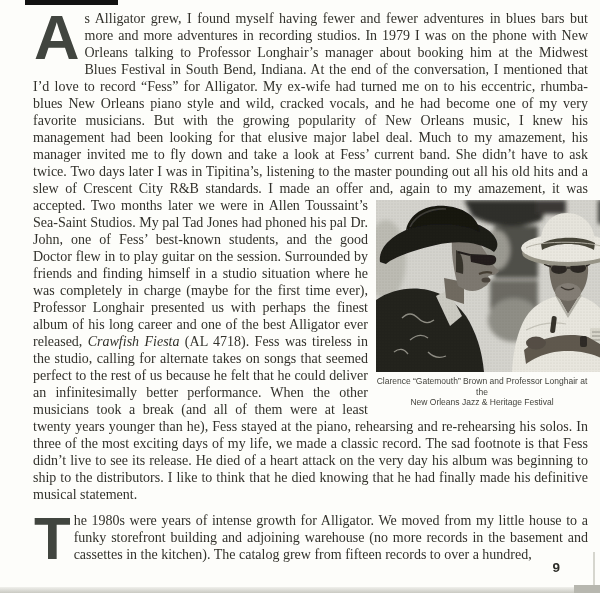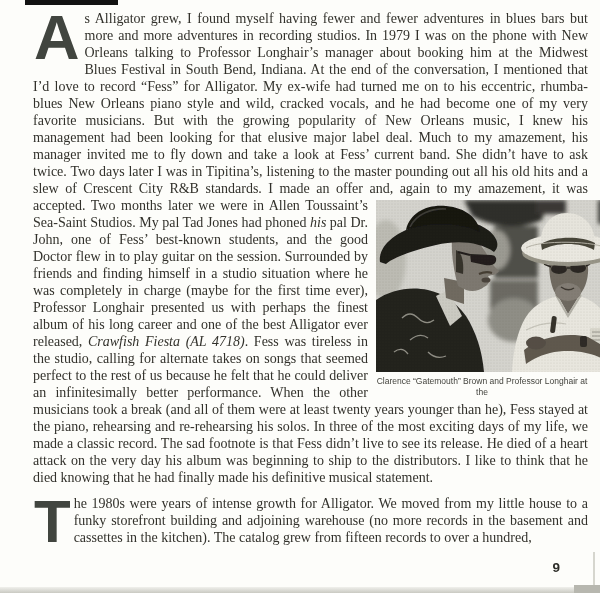--- a/index.html
+++ b/index.html
@@ -24,21 +24,21 @@
     font-family:"Liberation Sans",sans-serif;
     font-weight:700;
     color:#41453f;
     font-size:63px;
     line-height:50px;
     height:50px;
     margin:2px 7px 0 1px;
     letter-spacing:-2px;
   }
   .dropcap.t{font-size:60px;margin-right:5px;}
-  .italic{font-style:italic;}
+  .italic{}
   .bold-italic{font-style:italic;font-weight:400;}
   .photo-float{
     float:right;
     display:block;
     width:212px;
     margin:3px 0 4px 8px;
   }
   .photo-svg{display:block;width:248px;height:172px;background:#d4d3cd;}
   .caption{
     display:block;
@@ -131,20 +131,21 @@
           <ellipse cx="192" cy="53" rx="46" ry="13" fill="#989588"></ellipse>
           <ellipse cx="192" cy="48" rx="47" ry="14" fill="#eae8e0"></ellipse>
           <path d="M165,44 C164,26 175,13 191,13 C207,13 219,25 219,43 C208,36 176,36 165,44 Z" fill="#e6e4dc"></path>
           <path d="M165,44 C178,36 206,36 219,43 L218,50 C204,42 180,42 166,50 Z" fill="#474439"></path>
           <path d="M150,48 C162,40 222,40 234,50" stroke="#b5b2a6" stroke-width="1" fill="none"></path>
         </g>
         <rect width="248" height="172" fill="url(#halftone)"></rect>
       </svg>
           <span class="caption">
             <span>Clarence “Gatemouth” Brown and Professor Longhair at the</span>
+            <span>New Orleans Jazz &amp; Heritage Festival</span>
           </span>
         </span><span>was accepted. Two months later we were in Allen Toussaint’s Sea-Saint Studios. My pal Tad Jones had phoned </span><span class="italic">his</span><span> pal Dr. John, one of Fess’ best-known students, and the good Doctor flew in to play guitar on the session. Surrounded by friends and finding himself in a studio situation where he was completely in charge (maybe for the first time ever), Professor Longhair presented us with perhaps the finest album of his long career and one of the best Alligator ever released, </span><span class="bold-italic">Crawfish Fiesta</span><span class="italic"> (AL 4718)</span><span>. Fess was tireless in the studio, calling for alternate takes on songs that seemed perfect to the rest of us because he felt that he could deliver an infinitesimally better performance. When the other musicians took a break (and all of them were at least twenty years younger than he), Fess stayed at the piano, rehearsing and re-rehearsing his solos. In three of the most exciting days of my life, we made a classic record. The sad footnote is that Fess didn’t live to see its release. He died of a heart attack on the very day his album was beginning to ship to the distributors. I like to think that he died knowing that he had finally made his definitive musical statement.</span></p>
 
     <p class="body p2"><span class="dropcap t">T</span><span>he 1980s were years of intense growth for Alligator. We moved from my little house to a funky storefront building and adjoining warehouse (no more records in the basement and cassettes in the kitchen). The catalog grew from fifteen records to over a hundred,</span></p>
 
   </div>
 
   <div class="page-number">9</div>
 
   <div class="edge-right-line"></div>

